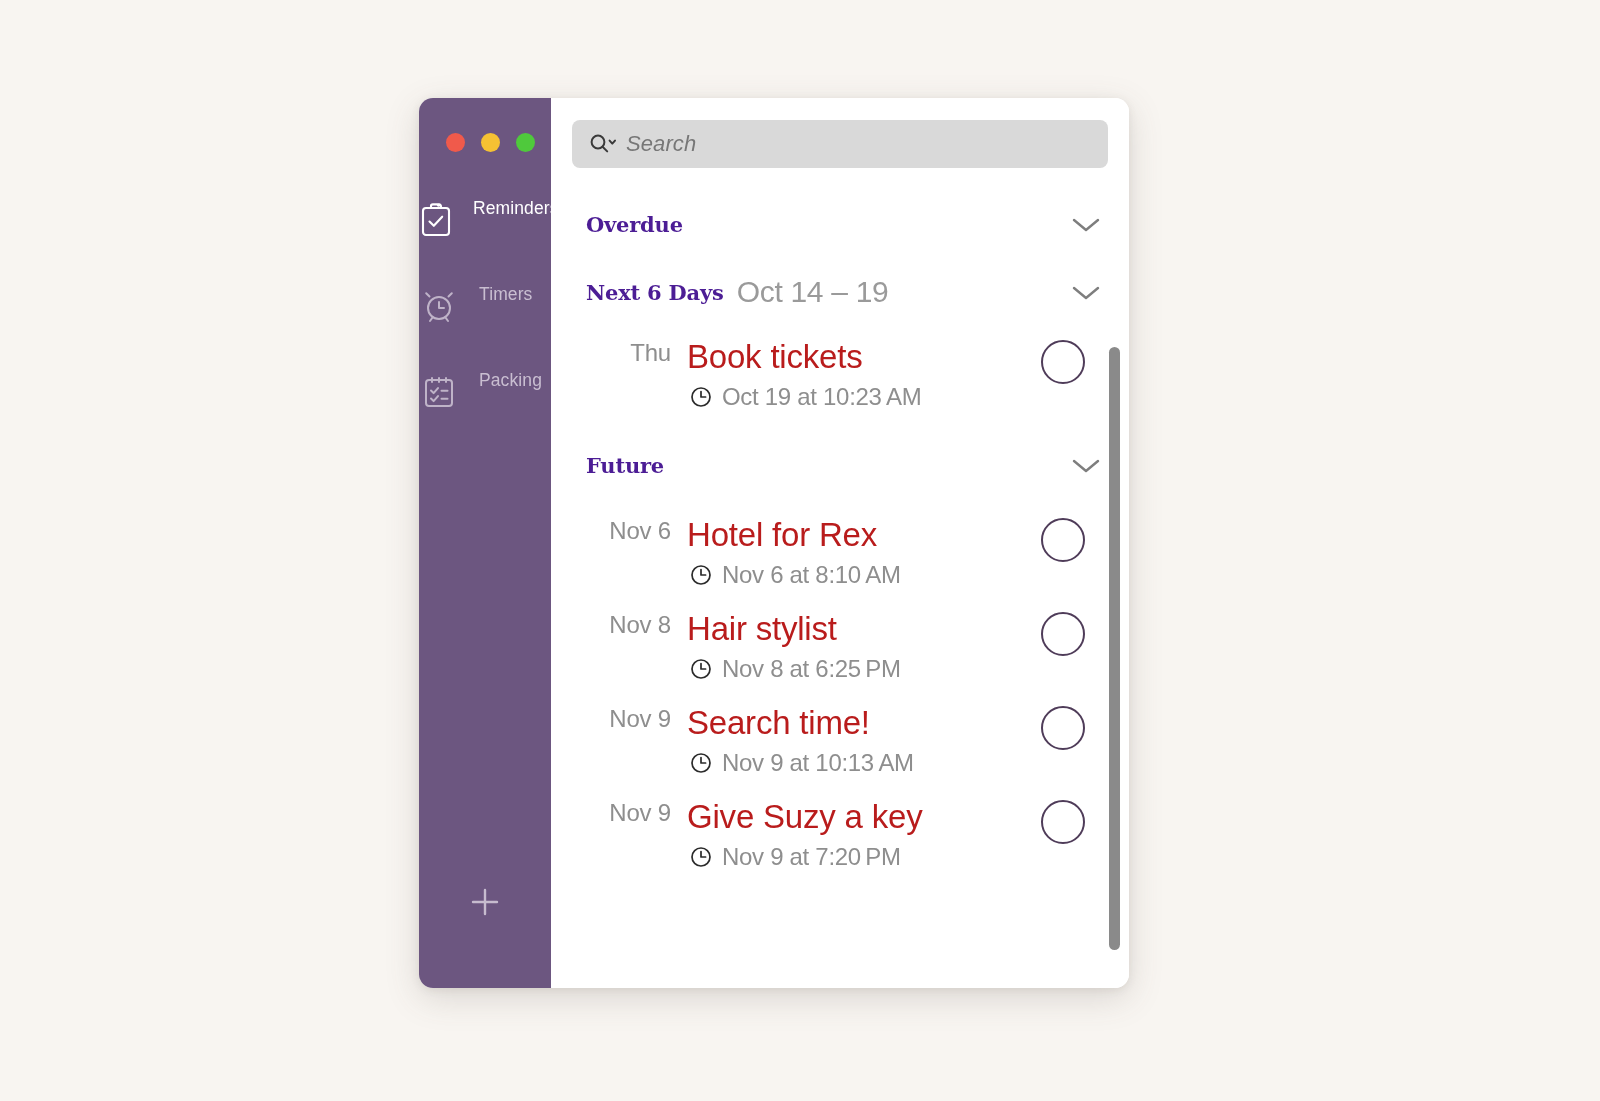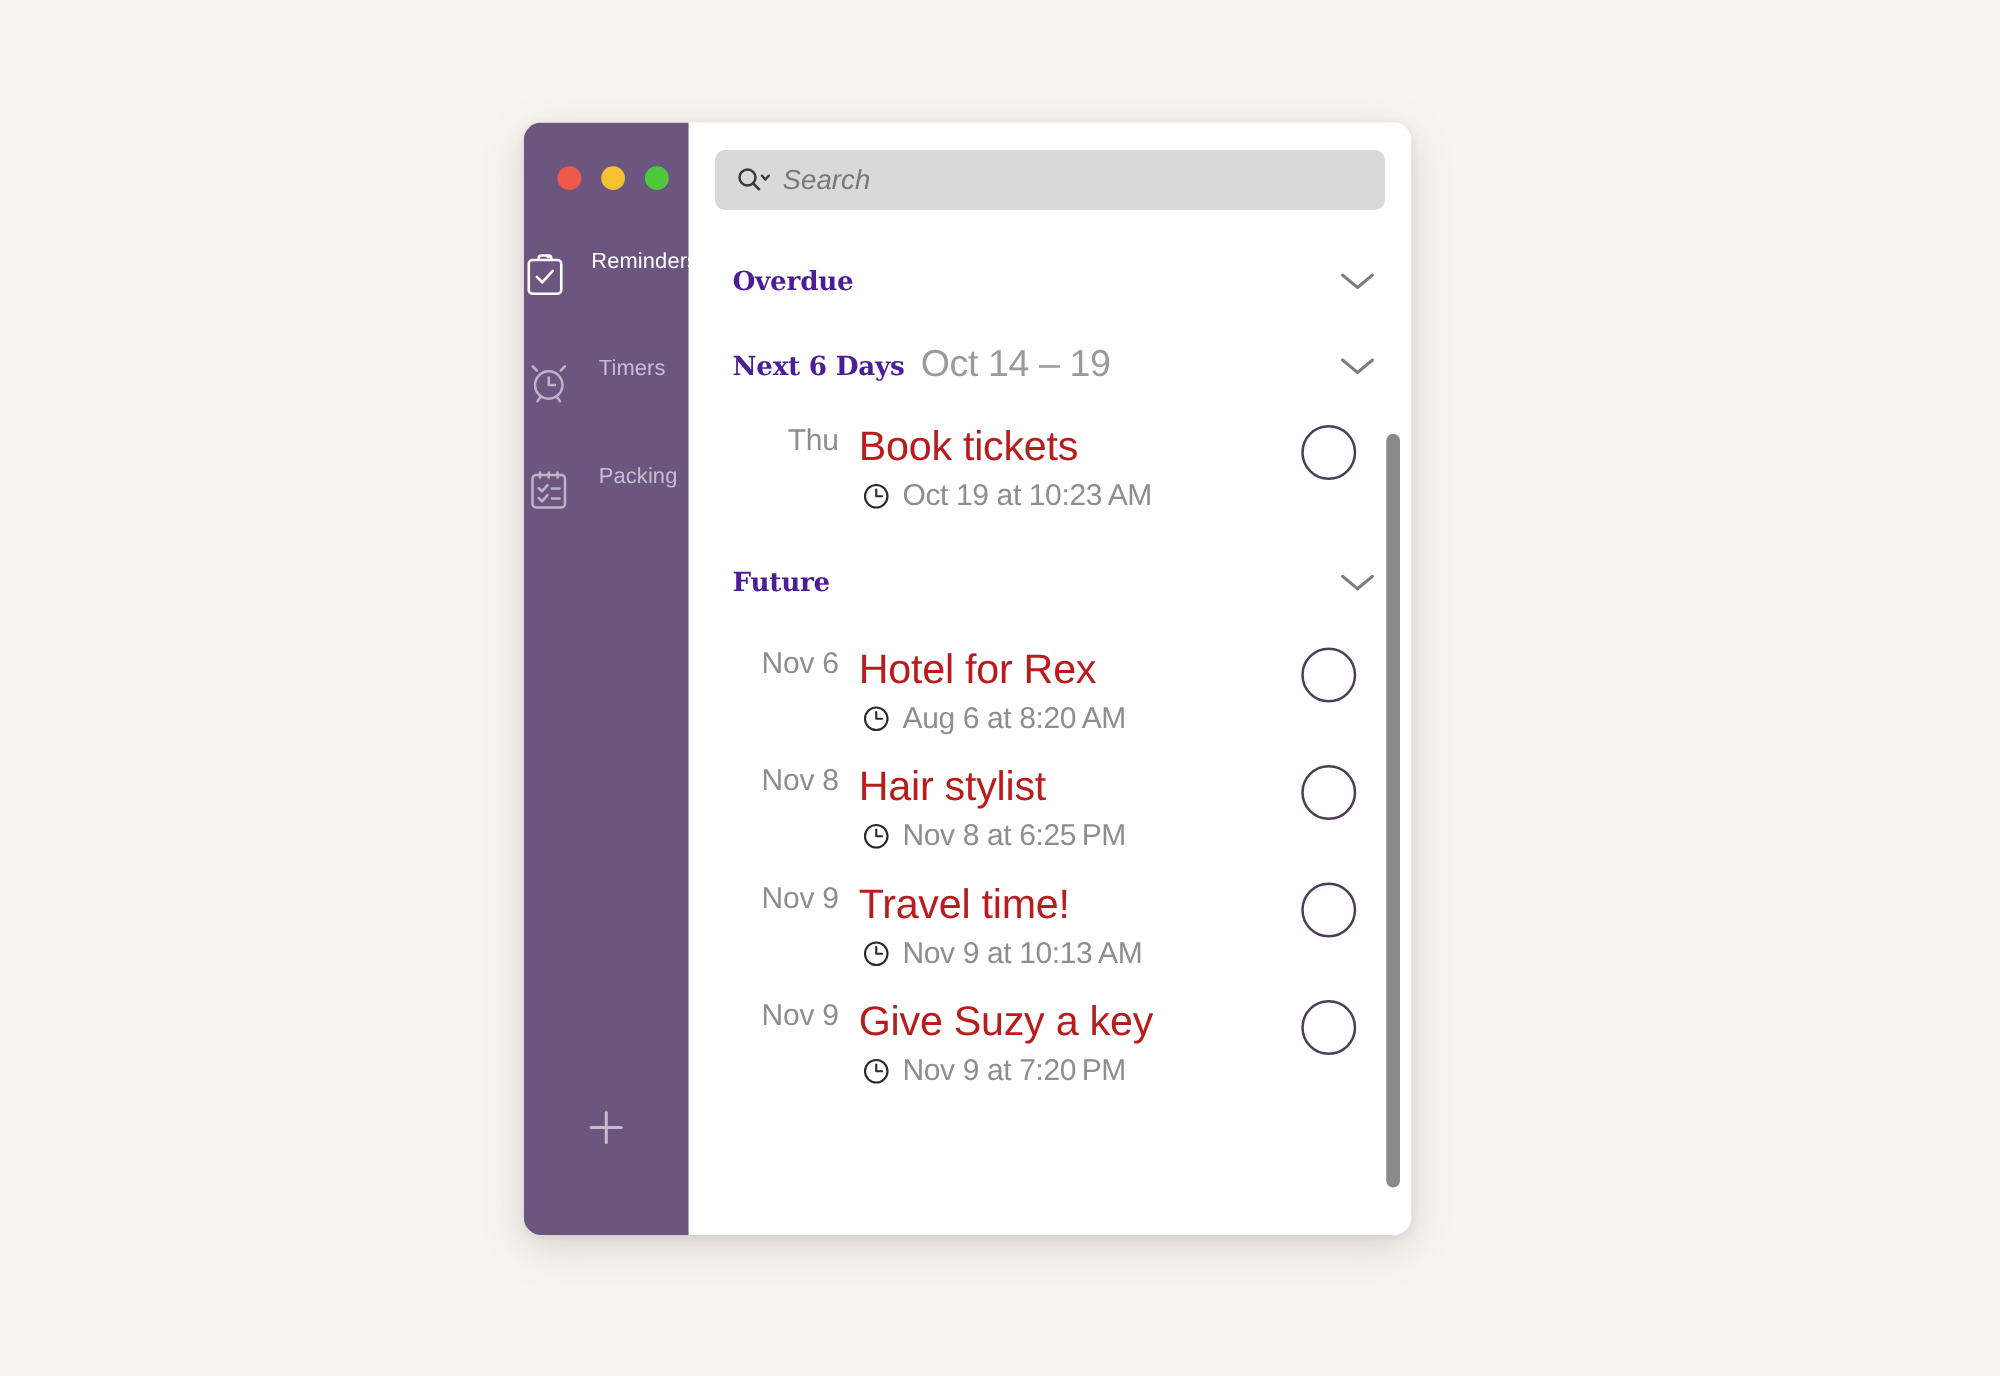--- a/index.html
+++ b/index.html
@@ -371,21 +371,21 @@
         <div class="task-date">Nov 6</div>
         <div class="task-body">
           <div class="task-title">Hotel for Rex</div>
           <div class="task-meta">
             <span class="clock-icon">
               <svg width="24" height="24" viewBox="0 0 24 24" fill="none" stroke="#2B2B2B" stroke-width="1.7" stroke-linecap="round" stroke-linejoin="round">
                 <circle cx="12" cy="12" r="9"></circle>
                 <path d="M12 6.6 V12 H16.6"></path>
               </svg>
             </span>
-            <span class="task-time">Aug 6 at 8:20 AM</span>
+            <span class="task-time">Nov 6 at 8:10 AM</span>
           </div>
         </div>
         <div class="task-check"></div>
       </div>
 
       <div class="task-row">
         <div class="task-date">Nov 8</div>
         <div class="task-body">
           <div class="task-title">Hair stylist</div>
           <div class="task-meta">
@@ -397,21 +397,21 @@
             </span>
             <span class="task-time">Nov 8 at 6:25 PM</span>
           </div>
         </div>
         <div class="task-check"></div>
       </div>
 
       <div class="task-row">
         <div class="task-date">Nov 9</div>
         <div class="task-body">
-          <div class="task-title">Travel time!</div>
+          <div class="task-title">Search time!</div>
           <div class="task-meta">
             <span class="clock-icon">
               <svg width="24" height="24" viewBox="0 0 24 24" fill="none" stroke="#2B2B2B" stroke-width="1.7" stroke-linecap="round" stroke-linejoin="round">
                 <circle cx="12" cy="12" r="9"></circle>
                 <path d="M12 6.6 V12 H16.6"></path>
               </svg>
             </span>
             <span class="task-time">Nov 9 at 10:13 AM</span>
           </div>
         </div>

